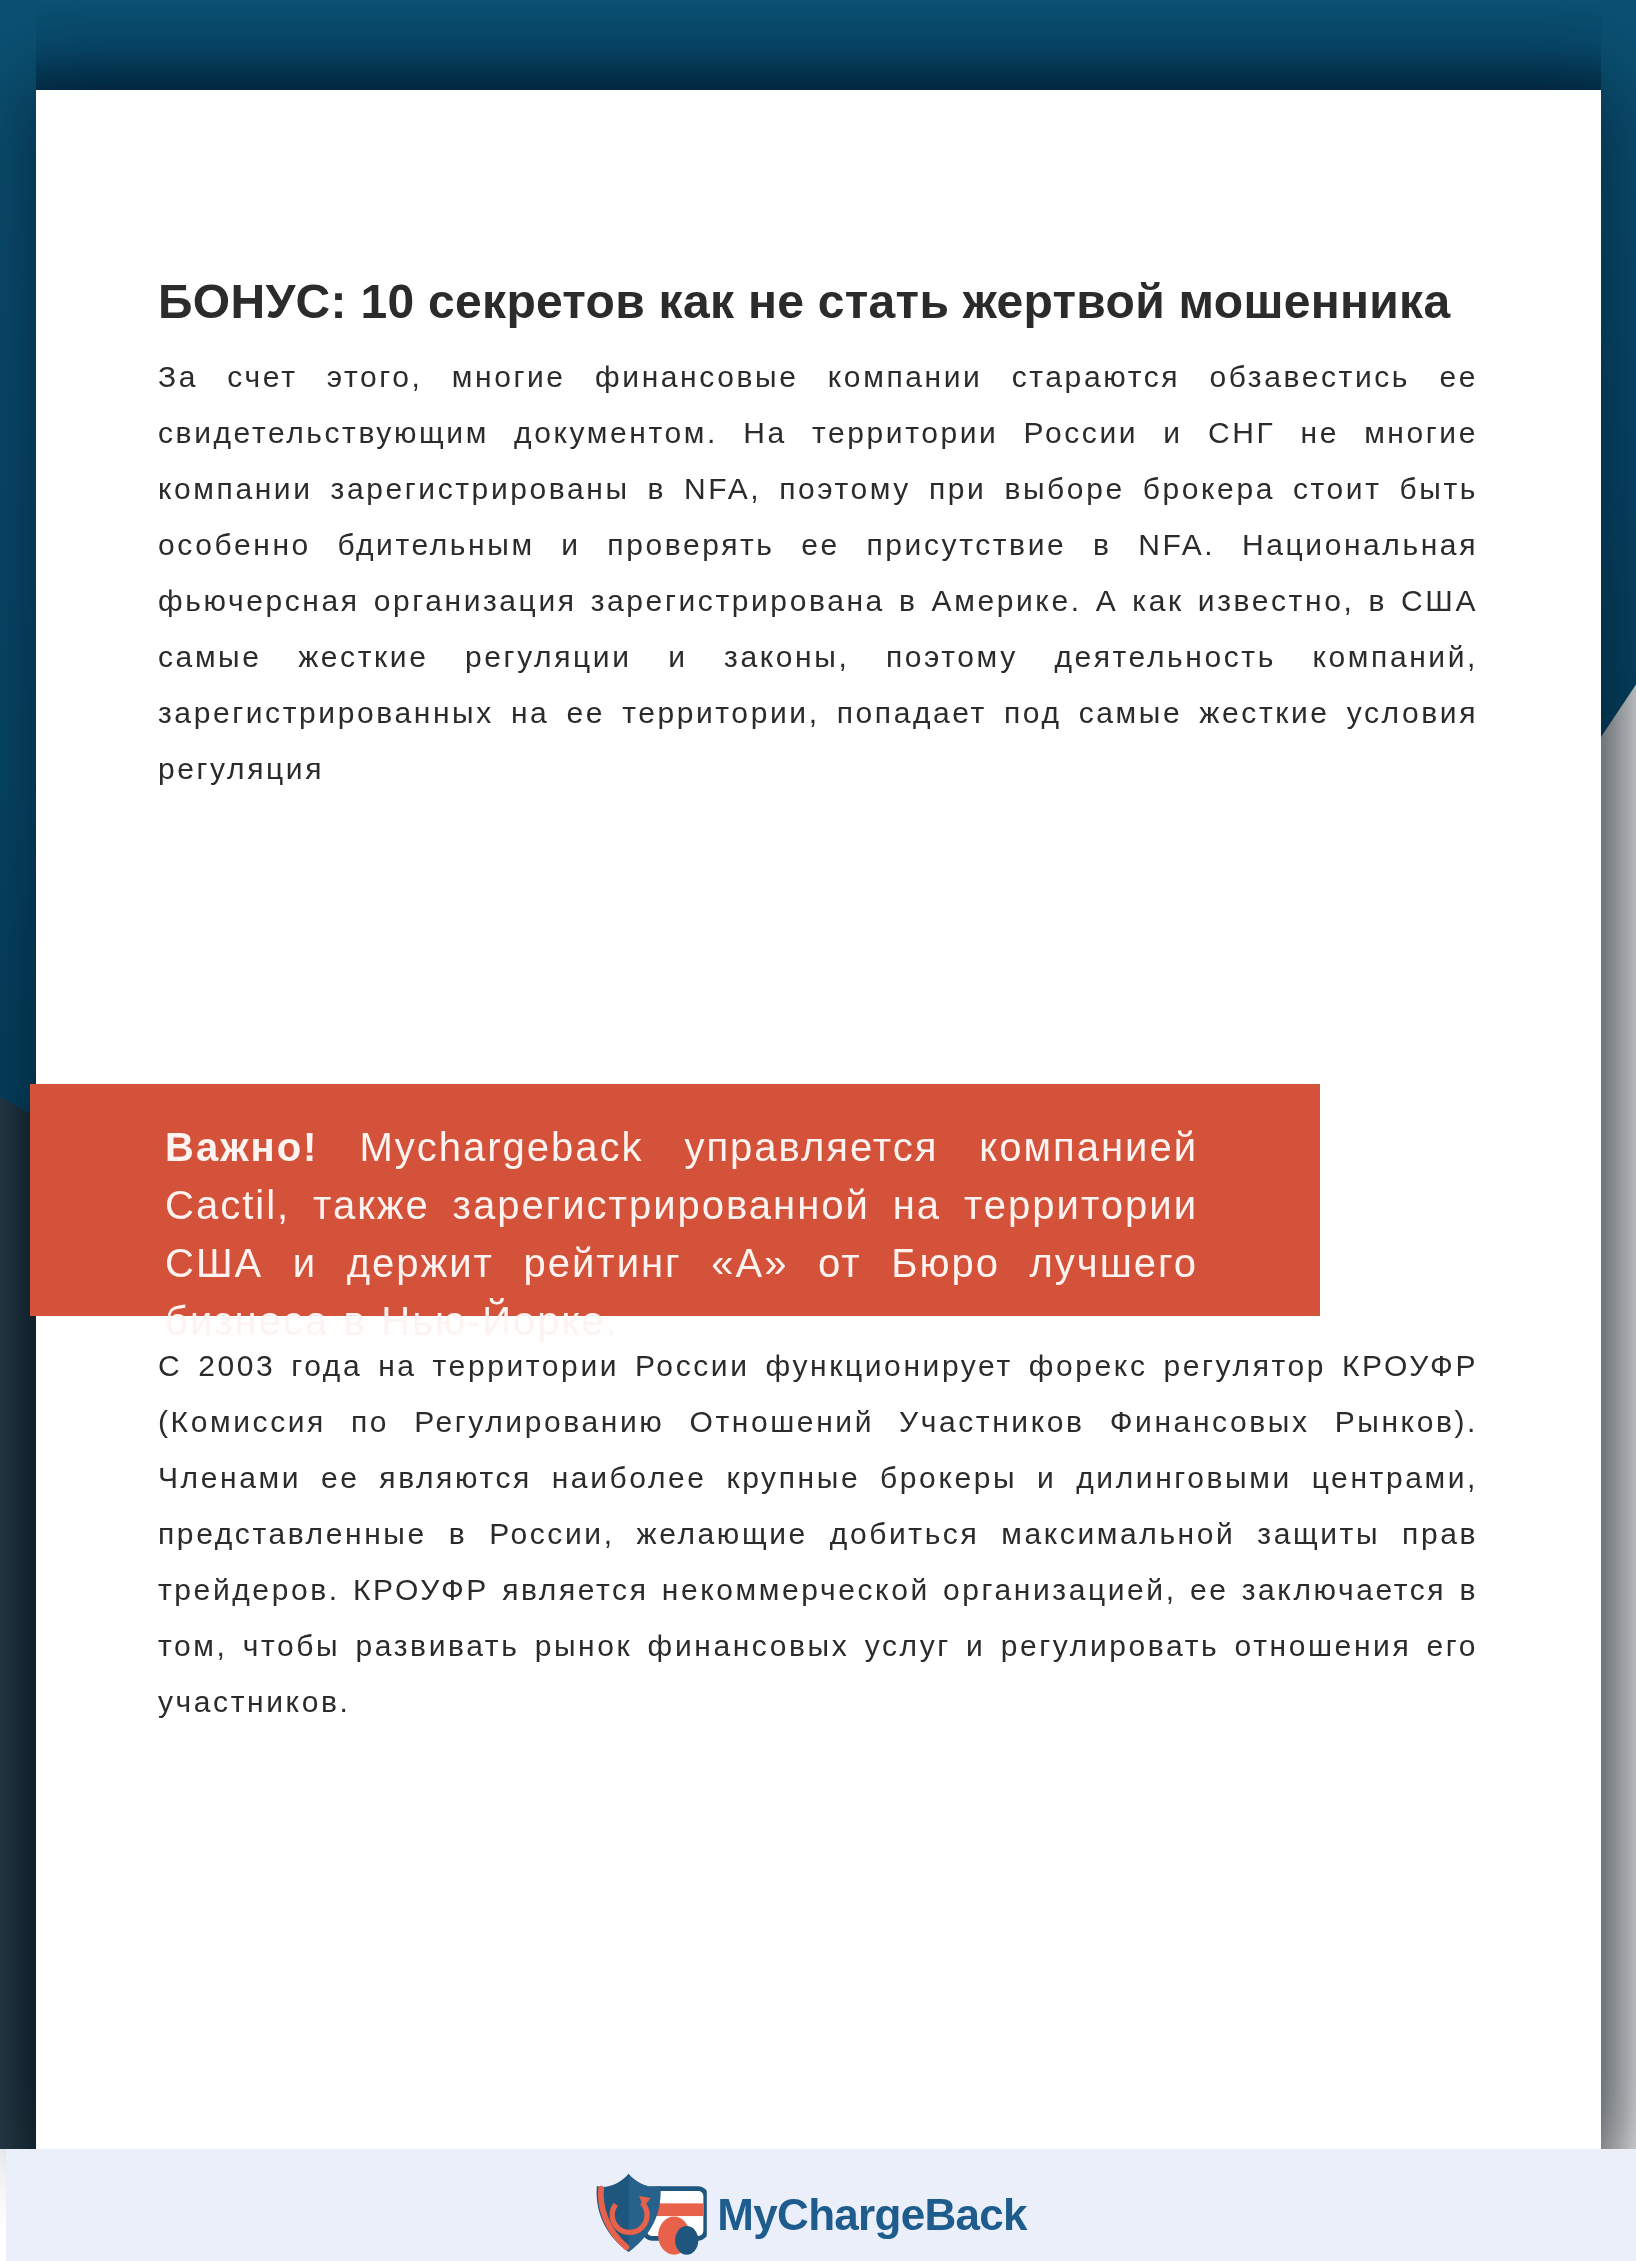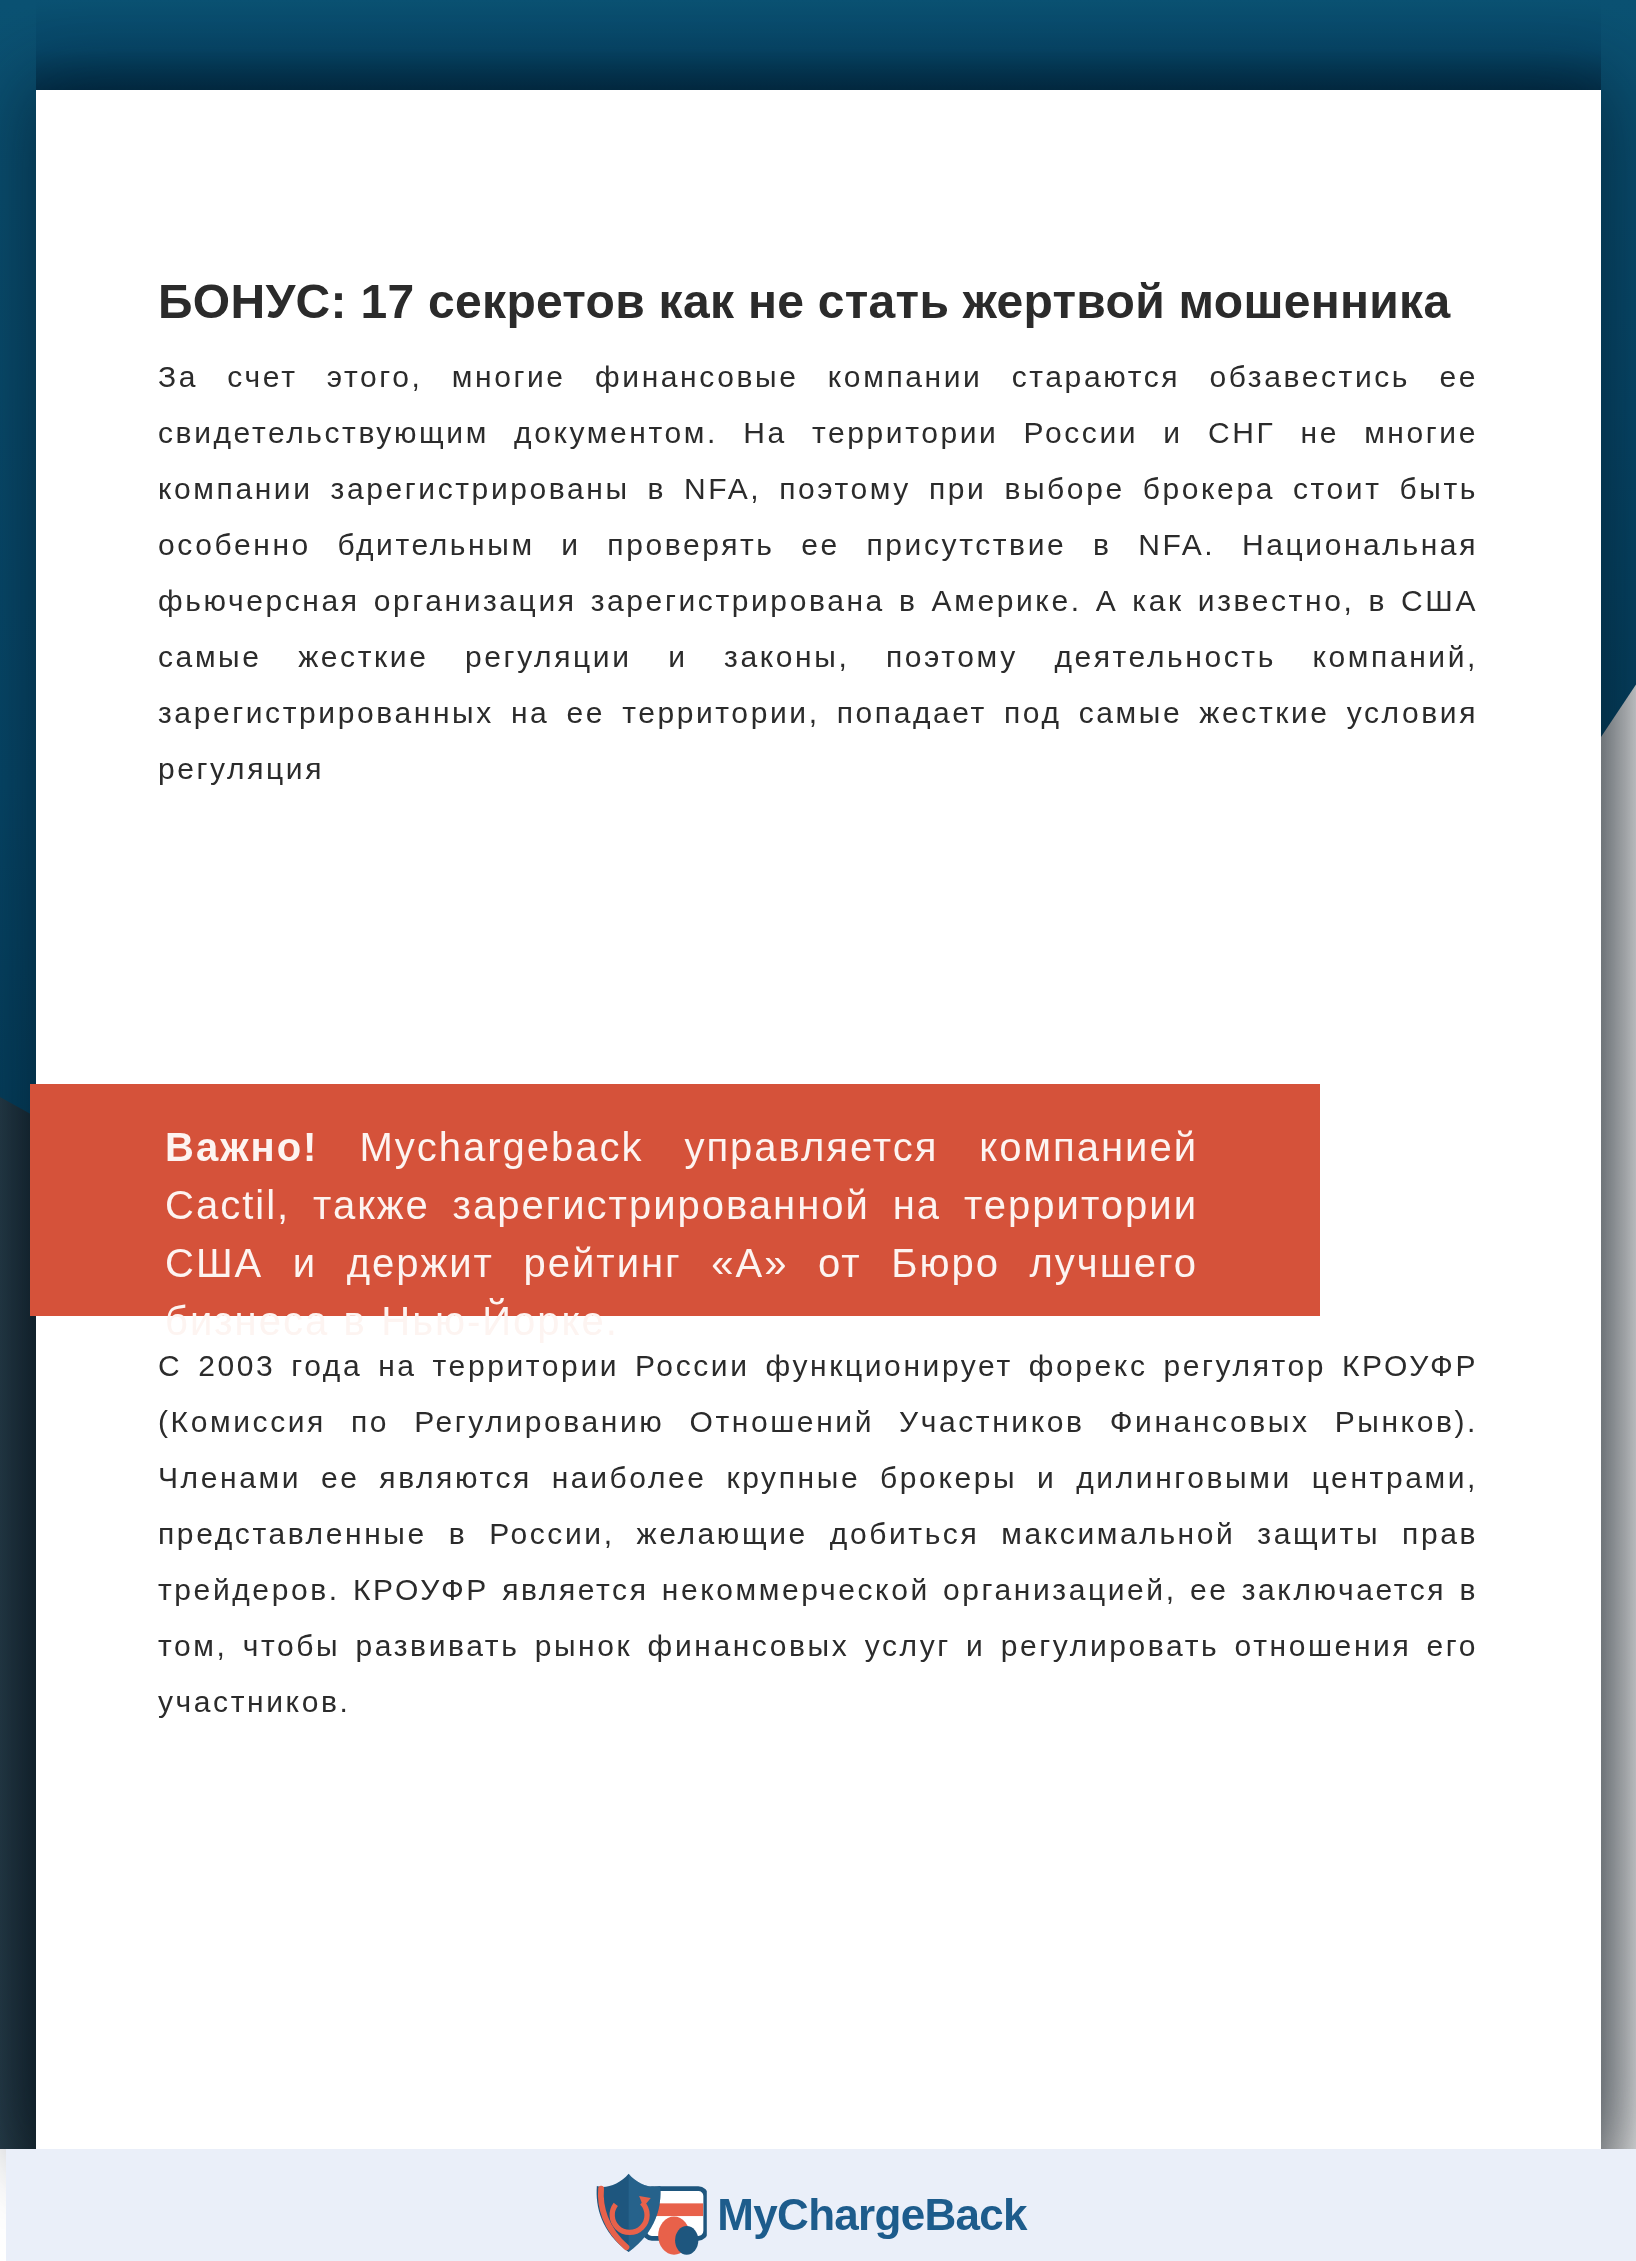--- a/index.html
+++ b/index.html
@@ -95,21 +95,21 @@
 <div class="frame-top"></div>
 <div class="frame-left">
   <div class="teal-overlay"></div>
 </div>
 <div class="frame-right">
   <div class="teal-overlay"></div>
 </div>
 
 <div class="page"></div>
 
-<h1 class="heading">БОНУС: 17 секретов как не стать жертвой мошенника</h1>
+<h1 class="heading">БОНУС: 10 секретов как не стать жертвой мошенника</h1>
 
 <p class="body-par par-1">За счет этого,  многие финансовые компании стараются обзавестись ее свидетельствующим документом. На территории России и СНГ не многие компании зарегистрированы в NFA, поэтому при выборе брокера стоит быть особенно бдительным и проверять ее присутствие в NFA. Национальная фьючерсная организация зарегистрирована в Америке. А как известно, в США самые жесткие регуляции и законы, поэтому деятельность компаний, зарегистрированных на ее территории, попадает под самые жесткие условия регуляция</p>
 
 <div class="callout">
   <p><span class="label">Важно!</span> <span>Mychargeback управляется компанией Cactil, также зарегистрированной на территории США и держит рейтинг «А» от Бюро лучшего бизнеса в Нью-Йорке.</span></p>
 </div>
 
 <p class="body-par par-2">С 2003 года на территории России функционирует форекс регулятор КРОУФР (Комиссия по Регулированию Отношений Участников Финансовых Рынков). Членами ее являются наиболее крупные брокеры и дилинговыми центрами, представленные в России, желающие добиться максимальной защиты прав трейдеров. КРОУФР является некоммерческой организацией, ее заключается в том, чтобы развивать рынок финансовых услуг и регулировать отношения его участников.</p>
 
 <div class="footer">

